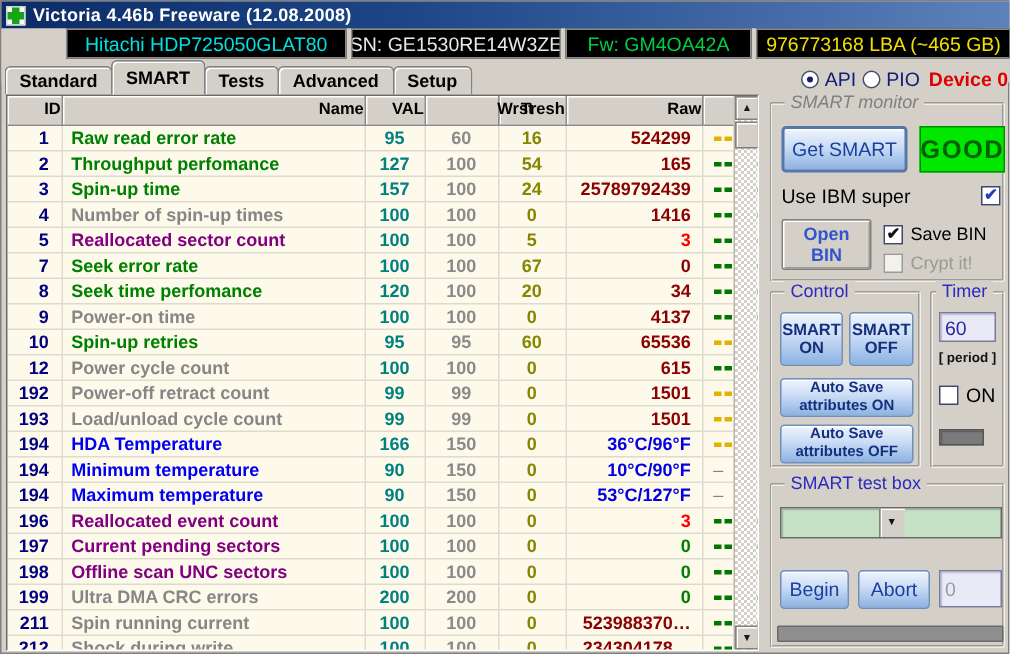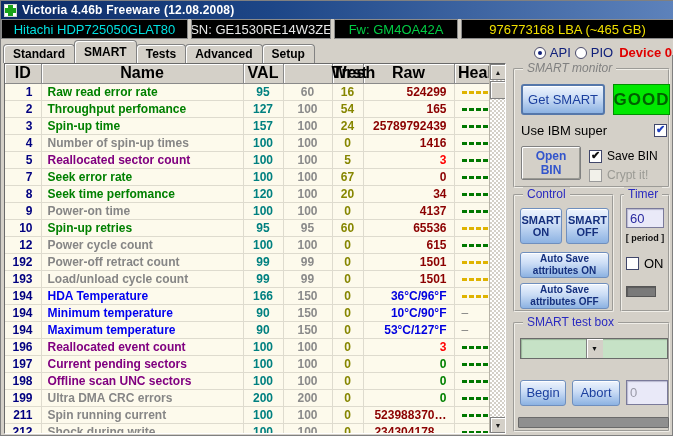--- a/index.html
+++ b/index.html
@@ -9,21 +9,21 @@
 
   
   .titlebar { position:absolute; left:0; top:0; width:673px; height:18px;
     background:linear-gradient(to right,#0c2b66,#1d4687 40%,#5d82bb); display:flex; align-items:center; padding-left:3px; }
   .app-icon { width:13px; height:13px; position:relative; background:#fff; border:1px solid #cfd8cf; margin-right:5px; }
   .app-icon::before { content:""; position:absolute; left:3px; top:0px; width:5px; height:11px; background:#19a319; }
   .app-icon::after { content:""; position:absolute; left:0px; top:3px; width:11px; height:5px; background:#19a319; }
   .title-text { color:#ffffff; font-weight:bold; font-size:12px; letter-spacing:0.2px; }
 
   
-  .infobar { position:absolute; left:0; top:18px; width:673px; height:36px; background:#d4d0c8; display:flex; gap:3px; }
+  .infobar { position:absolute; left:0; top:18px; width:673px; height:36px; background:#d4d0c8; display:flex; gap:3px;padding-left:43px; }
   .info-seg { background:#000000; border:1px solid #8a8a8a; display:flex; align-items:center; justify-content:center;
     font-size:13px; height:20px; white-space:nowrap; overflow:hidden; }
   .seg-model { width:187px; color:#00e0e0; }
   .seg-serial { width:140px; color:#e8e8e8; }
   .seg-fw { width:124px; color:#00cc44; }
   .seg-cap { flex:1; color:#f0e000; }
 
   
   .tabrow { position:absolute; left:0; top:38px; width:673px; height:24px; }
   .tab-bar { position:absolute; left:2px; bottom:0; display:flex; align-items:flex-end; }
@@ -34,21 +34,21 @@
   .mode-area { position:absolute; right:2px; bottom:3px; display:flex; align-items:center; gap:4px; }
   .radio { width:12px; height:12px; border-radius:50%; background:#fff; border:1px solid #4a4a6a; position:relative; display:inline-block; cursor:pointer; }
   .radio.checked::after { content:""; position:absolute; left:3px; top:3px; width:4px; height:4px; border-radius:50%; background:#10207a; }
   .mode-label { font-size:13px; color:#10207a; }
   .device-label { font-size:13px; font-weight:bold; color:#e00000; margin-left:2px; }
 
   
   .table-wrap { position:absolute; left:3px; top:62px; width:502px; height:371px; background:#fdfaec;
     border-top:1px solid #6a6a6a; border-left:1px solid #6a6a6a; border-bottom:1px solid #fff; border-right:1px solid #fff; overflow:hidden; }
   table { border-collapse:collapse; table-layout:fixed; width:484px; }
-  th { height:19px; background:#d4d0c8; font-size:16px; font-weight:bold; color:#000; text-align:center;
+  th { height:19px; background:#d4d0c8; font-size:11px; font-weight:bold; color:#000; text-align:right;
     border-right:1px solid #8a8a8a; border-bottom:1px solid #8a8a8a; box-shadow:inset 1px 1px 0 #ffffff; }
   td { height:17px; font-size:12px; font-weight:bold; border-right:1px solid #dedbce; border-bottom:1px solid #dedbce;
     white-space:nowrap; overflow:hidden; background:#fdfaec; }
   .c-id { text-align:right; padding-right:8px; color:#000080; }
   .c-name { text-align:left; padding-left:6px; }
   .n-green { color:#008000; } .n-gray { color:#868686; } .n-purple { color:#800080; } .n-blue { color:#0000f0; }
   .c-val { text-align:center; color:#008080; }
   .c-wrst { text-align:center; color:#8a8a8a; }
   .c-tresh { text-align:center; color:#868600; }
   .c-raw { text-align:right; padding-right:7px; }
@@ -142,21 +142,21 @@
   </div>
 
   <div class="table-wrap">
     <table>
       <thead>
           <tr>
             <th style="width: 36px;">ID</th>
             <th style="width: 202px; margin-left: 38px;">Name</th>
             <th style="width: 40px;">VAL</th>
             <th style="width: 45px; padding-left: 48px;">Wrst</th>
-            <th style="width: 31px;">Tresh</th>
+            <th style="width: 45px;">Tresh</th>
             <th style="width: 91px;">Raw</th>
             <th style="width: 57px;">Health</th>
           </tr>
         </thead>
       <tbody>
           <tr>
             <td class="c-id">1</td>
             <td class="c-name n-green">Raw read error rate</td>
             <td class="c-val">95</td>
             <td class="c-wrst">60</td>

